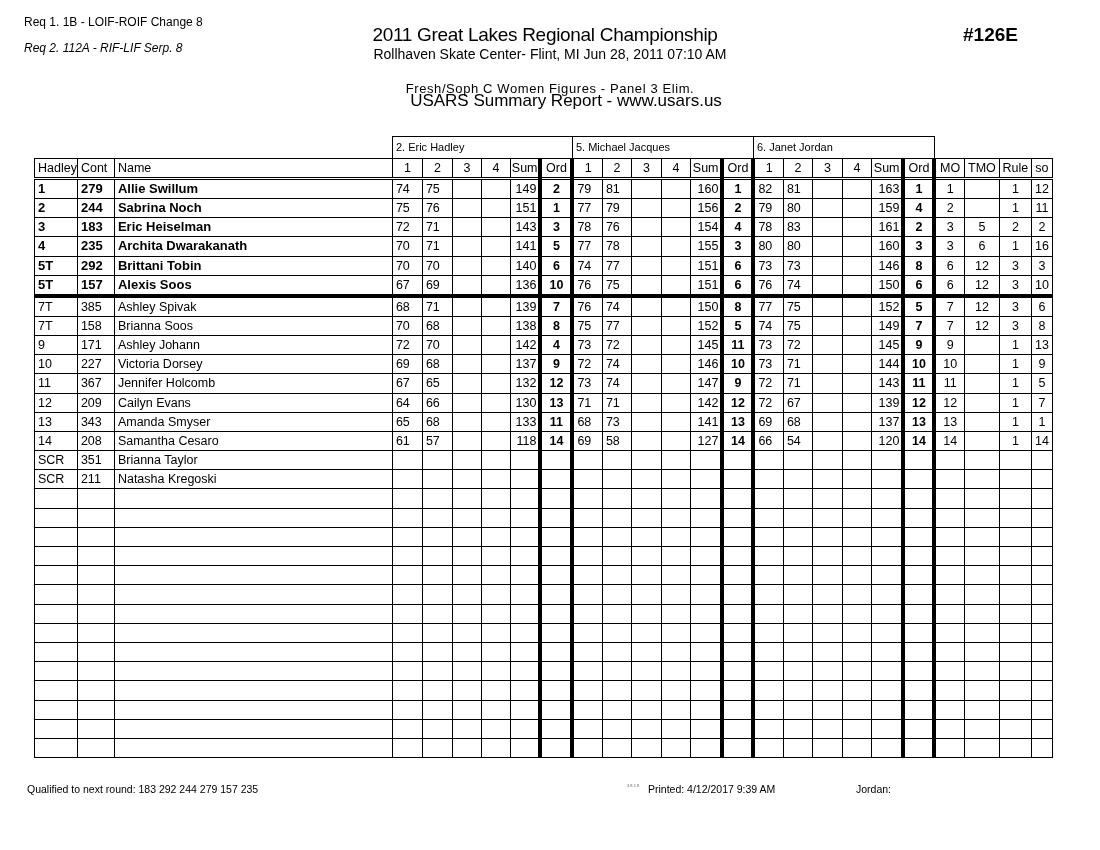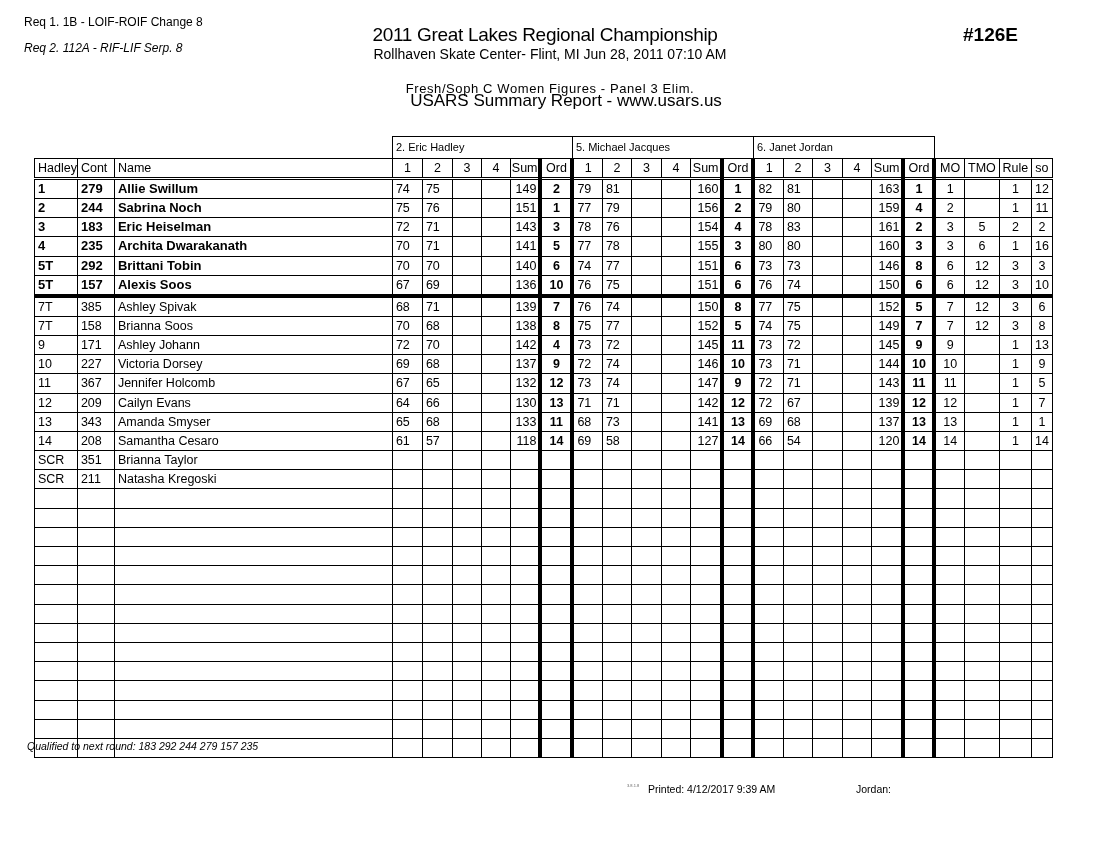--- a/index.html
+++ b/index.html
@@ -910,16 +910,16 @@
         <td class="r"></td>
         <td class="ord thickL thickR"></td>
         <td class="c"></td>
         <td class="c"></td>
         <td class="c"></td>
         <td class="c"></td>
       </tr>
     </tbody>
 </table>
 
-<div class="abs footer" style="left:27px; top:740px;font-style:italic;">Qualified to next round:    183 292 244 279 157 235</div>
+<div class="abs footer" style="left:27px; top:783px;">Qualified to next round:    183 292 244 279 157 235</div>
 <div class="abs ver" style="left:627px; top:783px;">3.8.1.8</div>
 <div class="abs footer" style="left:648px; top:783px;">Printed:  4/12/2017  9:39 AM</div>
 <div class="abs footer" style="left:856px; top:783px;">Jordan:</div>
 
 </body></html>

